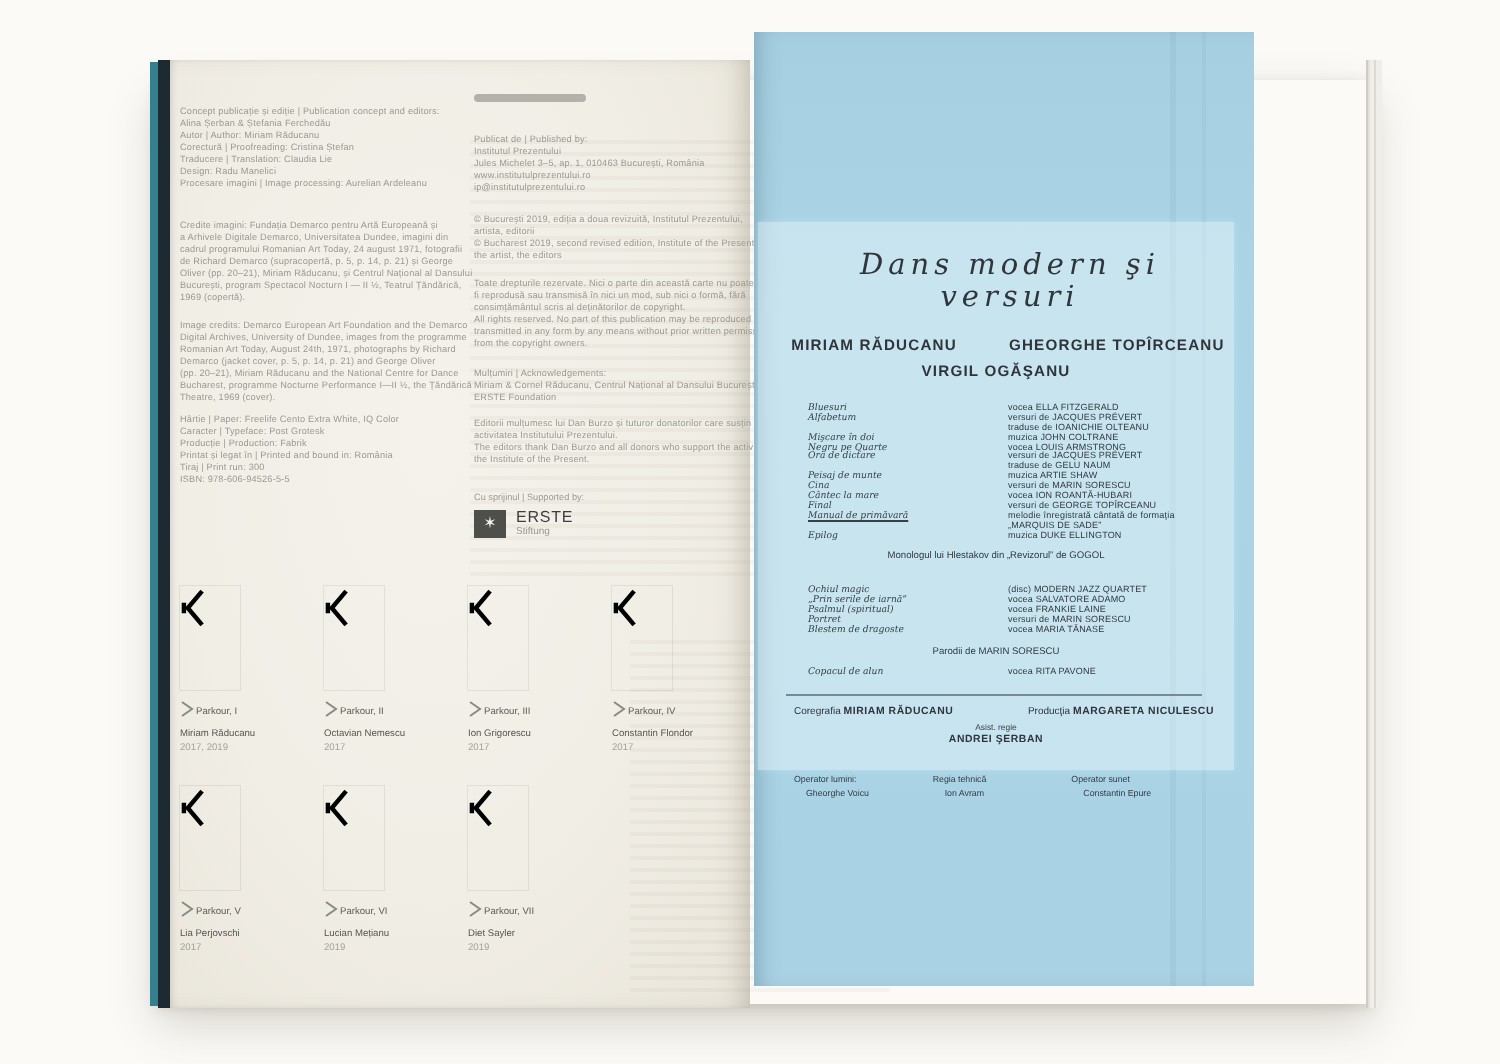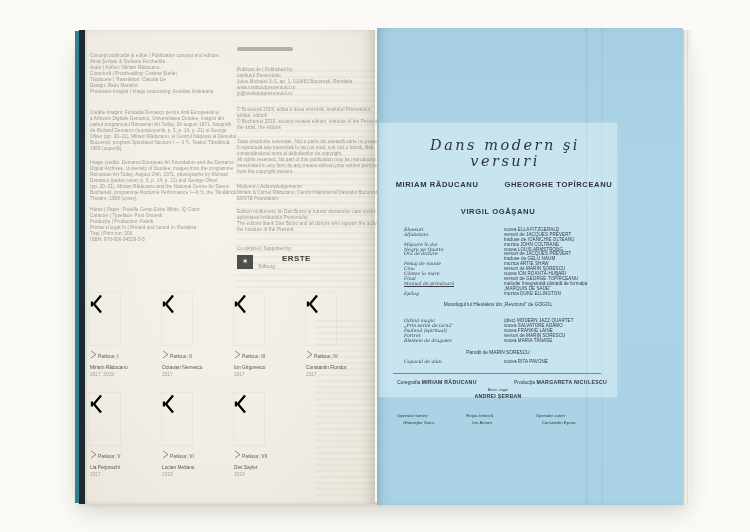--- a/index.html
+++ b/index.html
@@ -14,47 +14,47 @@
          background:radial-gradient(ellipse at 45% 40%, #f5f2ec 0%, #f1eee6 55%, #e9e5da 100%);
          box-shadow:inset -10px 0 14px -8px rgba(110,100,80,.35), inset 2px 0 4px -2px rgba(0,0,0,.18);}
   .ghost{position:absolute;background:repeating-linear-gradient(180deg,rgba(150,138,120,.065) 0 2px,transparent 2px 6px);}
   .cblock{position:absolute;font-size:4.6px;line-height:6px;color:#9a9892;letter-spacing:.1px;}
   .cblock div{white-space:nowrap;}
   .graybar{position:absolute;left:237px;top:47px;width:56px;height:3.5px;background:#b3b1aa;border-radius:2px;}
   .supported{position:absolute;left:237px;top:246px;font-size:4.6px;color:#9a9892;}
   .erste{position:absolute;left:237px;top:254px;display:flex;align-items:flex-start;gap:5px;}
   .erste-box{width:16px;height:14px;background:#4e4e4b;color:#f2f1ec;font-size:8px;line-height:14px;
          text-align:center;}
-  .erste-name{font-size:8px;font-weight:bold;color:#3e3e3b;line-height:8px;letter-spacing:.4px;margin-left:24px;}
+  .erste-name{font-size:8px;font-weight:normal;color:#3e3e3b;line-height:8px;letter-spacing:.4px;}
   .erste-sub{font-size:5px;color:#98968f;line-height:7px;}
   
   .thumbrow{position:absolute;display:flex;}
   .thumb{width:72px;flex:none;}
   .cover{width:30px;height:52px;position:relative;box-shadow:0 0 0 .5px rgba(0,0,0,.07);}
   .kmark{position:absolute;width:13px;height:22px;}
   .tlabel{margin-top:9px;font-size:4.8px;color:#5c5b56;display:flex;align-items:center;gap:1px;}
   .tchev{flex:none;margin-top:-4px;}
   .tartist{margin-top:6px;font-size:4.8px;color:#56554f;}
   .tyears{margin-top:2px;font-size:4.8px;color:#a5a39c;}
   
-  .page-right{position:absolute;left:377px;top:28px;width:306px;height:477px;
+  .page-right{position:absolute;left:377px;top:16px;width:250px;height:477px;
          background:linear-gradient(180deg,#a6d0e2 0%,#abd5e6 30%,#a9d3e5 100%);
          box-shadow:inset 8px 0 12px -7px rgba(40,70,90,.35);}
   .crease1{position:absolute;left:208px;top:0;width:3px;height:477px;background:rgba(30,60,80,.05);}
   .crease2{position:absolute;left:224px;top:0;width:2px;height:477px;background:rgba(30,60,80,.04);}
   .overlay{position:absolute;left:2px;top:95px;width:238px;height:274px;
          background:rgba(240,250,253,.42);box-shadow:0 0 3px rgba(255,255,255,.25);}
   .stack{position:absolute;left:683px;top:30px;width:7px;height:474px;background:#f0eee8;
          border-left:1px solid #cfccc3;
          background-image:linear-gradient(90deg,#e4e1d9 0 1px,transparent 1px 3px,#dcd9d0 3px 4px,transparent 4px);}
   .ptitle{margin:14px 0 0 14px;text-align:center;font-family:"DejaVu Serif",serif;font-style:italic;
          font-size:14.5px;letter-spacing:2.5px;color:#2f353a;}
   .perfrow{margin:11px 6px 0 18px;display:flex;justify-content:center;gap:26px;
          font-size:7.6px;font-weight:bold;letter-spacing:.6px;color:#2e343a;white-space:nowrap;}
-  .perfc{margin-top:18px;text-align:center;font-size:7.6px;font-weight:bold;letter-spacing:.6px;color:#2e343a;}
+  .perfc{margin-top:4px;text-align:center;font-size:7.6px;font-weight:bold;letter-spacing:.6px;color:#2e343a;}
   .prog{margin-top:11px;padding-left:25px;}
   .prow{display:flex;align-items:baseline;height:4.9px;}
   .pt{width:100px;flex:none;font-family:"DejaVu Serif",serif;font-style:italic;font-size:4.6px;color:#3a4046;white-space:nowrap;}
   .pc{font-size:4.5px;color:#333940;white-space:nowrap;letter-spacing:.1px;}
   .blockA .prow:nth-child(12) .pt{text-decoration:underline;text-underline-offset:1px;}
   .interlude{margin-top:7px;text-align:center;font-size:4.8px;color:#333940;}
   .parody{margin-top:7px;text-align:center;font-size:4.8px;color:#333940;}
   .rule{margin:9px auto 0 14px;width:208px;border-top:.5px solid rgba(40,50,60,.5);}
   .credrow{margin:5px 10px 0 18px;display:flex;justify-content:space-between;font-size:5px;color:#2f353b;}
   .credrow b{font-size:5.2px;letter-spacing:.3px;}

